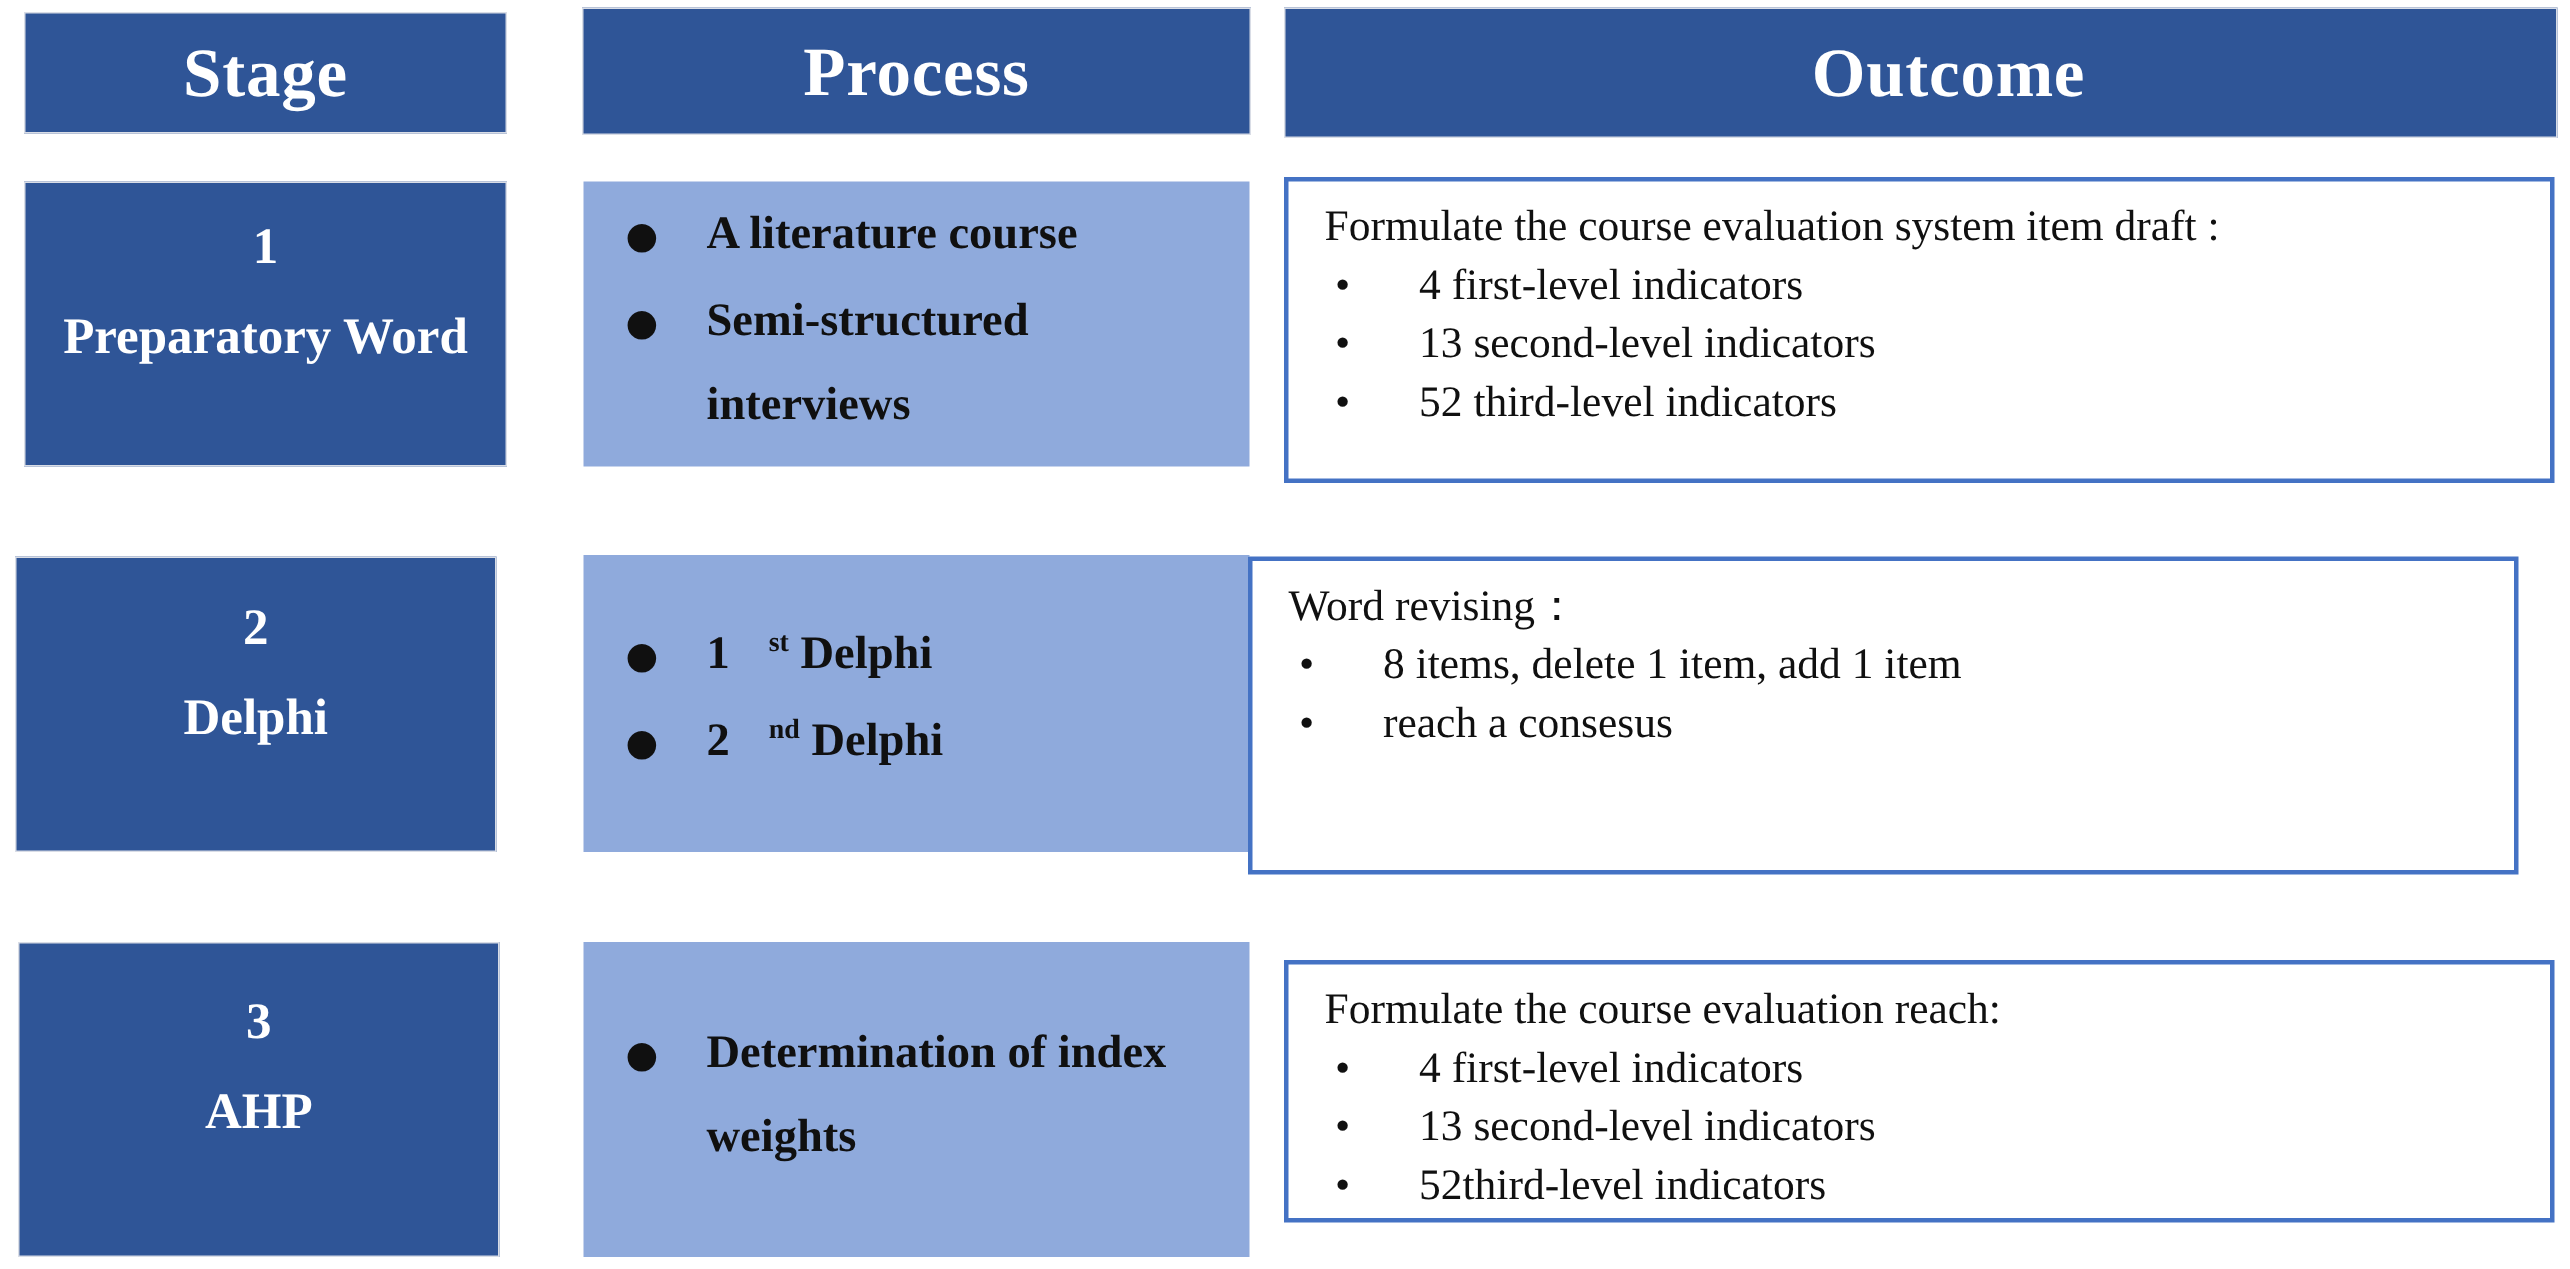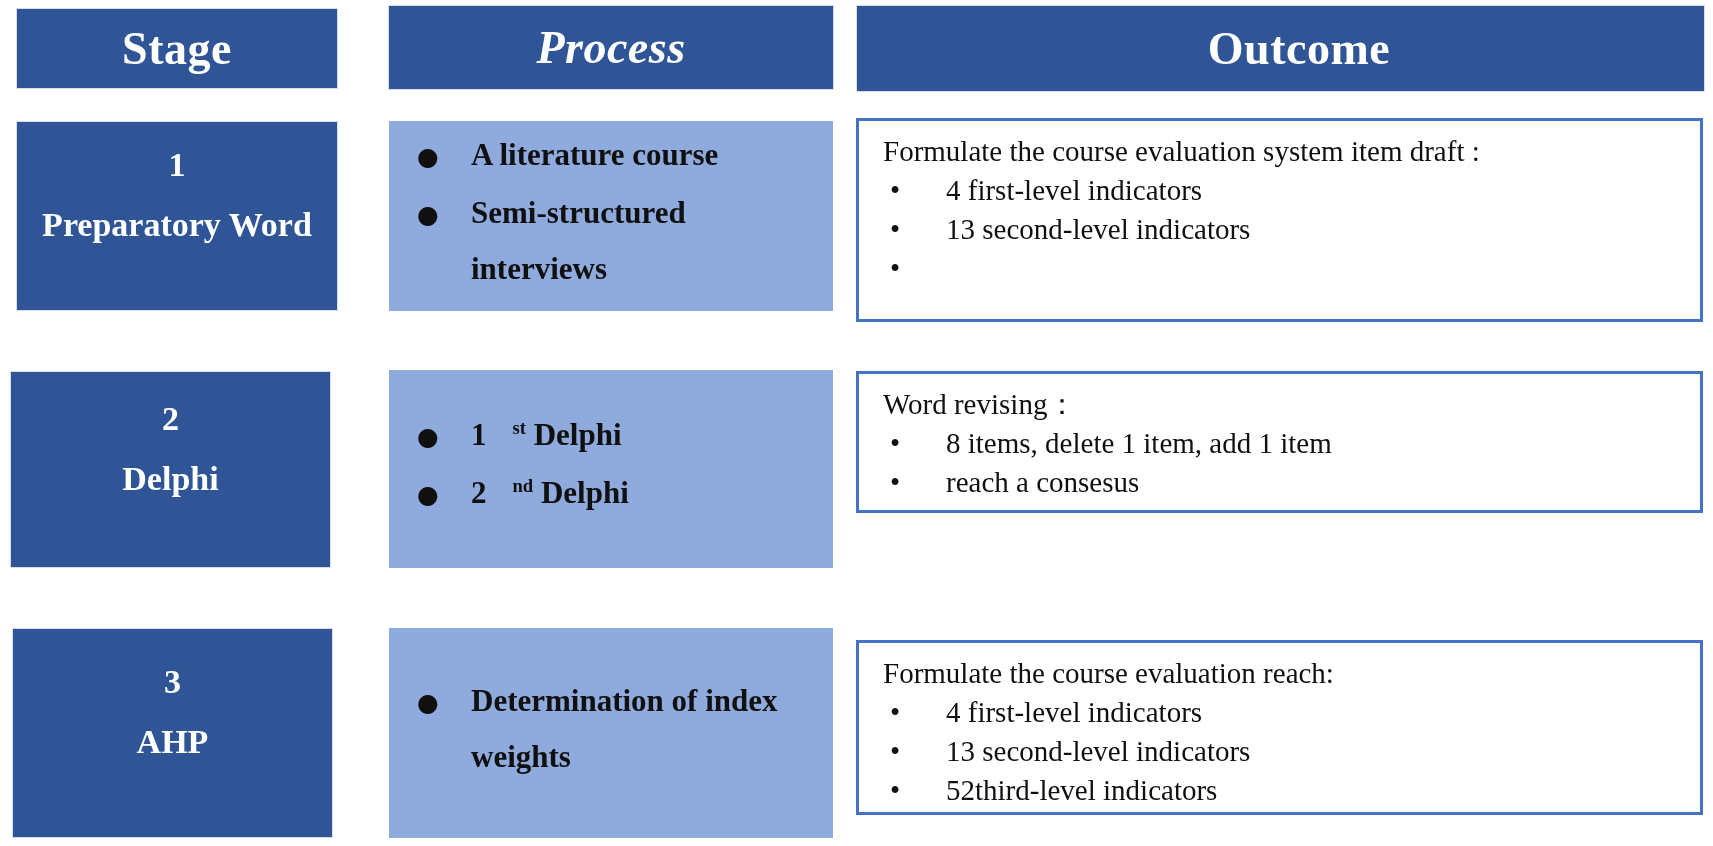--- a/index.html
+++ b/index.html
@@ -20,21 +20,21 @@
   .hdr{
     background:var(--dark);
     border:1px solid #d9dde6;
     color:#ffffff;
     font-weight:bold;
     font-size:46px;
     display:flex;align-items:center;justify-content:center;
     letter-spacing:0.5px;
   }
   .hdr-stage{left:16px;top:8px;width:322px;height:81px;}
-  .hdr-process{left:388px;top:5px;width:446px;height:85px;font-style:italic;}
+  .hdr-process{left:388px;top:5px;width:446px;height:85px;}
   .hdr-outcome{left:856px;top:5px;width:849px;height:87px;padding-left:37px;}
 
   
   .stage-box{
     background:var(--dark);
     border:1px solid #d9dde6;
     color:#ffffff;
     font-weight:bold;
     font-size:34px;
     line-height:60px;
@@ -70,21 +70,21 @@
   
   .outcome-box{
     background:#ffffff;
     border:3px solid var(--line);
     color:var(--ink);
     font-size:29px;
     line-height:39px;
     padding:11px 16px 0 24px;
   }
   .outcome-r1{left:856px;top:118px;width:847px;height:204px;}
-  .outcome-r2{left:856px;top:371px;width:847px;height:142px;}
+  .outcome-r2{left:832px;top:371px;width:847px;height:212px;}
   .outcome-r3{left:856px;top:640px;width:847px;height:175px;}
   .o-item{display:flex;align-items:baseline;}
   .o-item .bullet{flex:none;width:56px;padding-left:7px;font-size:29px;}
 </style>
 </head>
 <body>
 
 <div class="box hdr hdr-stage">Stage</div>
 <div class="box hdr hdr-process">Process</div>
 <div class="box hdr hdr-outcome">Outcome</div>
@@ -109,20 +109,21 @@
       <div class="o-item">
         <span class="bullet">•</span>
         <span class="txt">4 first-level indicators</span>
       </div>
       <div class="o-item">
         <span class="bullet">•</span>
         <span class="txt">13 second-level indicators</span>
       </div>
       <div class="o-item">
         <span class="bullet">•</span>
+        <span class="txt">52 third-level indicators</span>
       </div>
     </div>
 </div>
 
 <div class="box stage-box stage-r2">
   <div>2</div>
   <div>Delphi</div>
 </div>
 <div class="box process-box process-r2">
     <div class="p-item">

